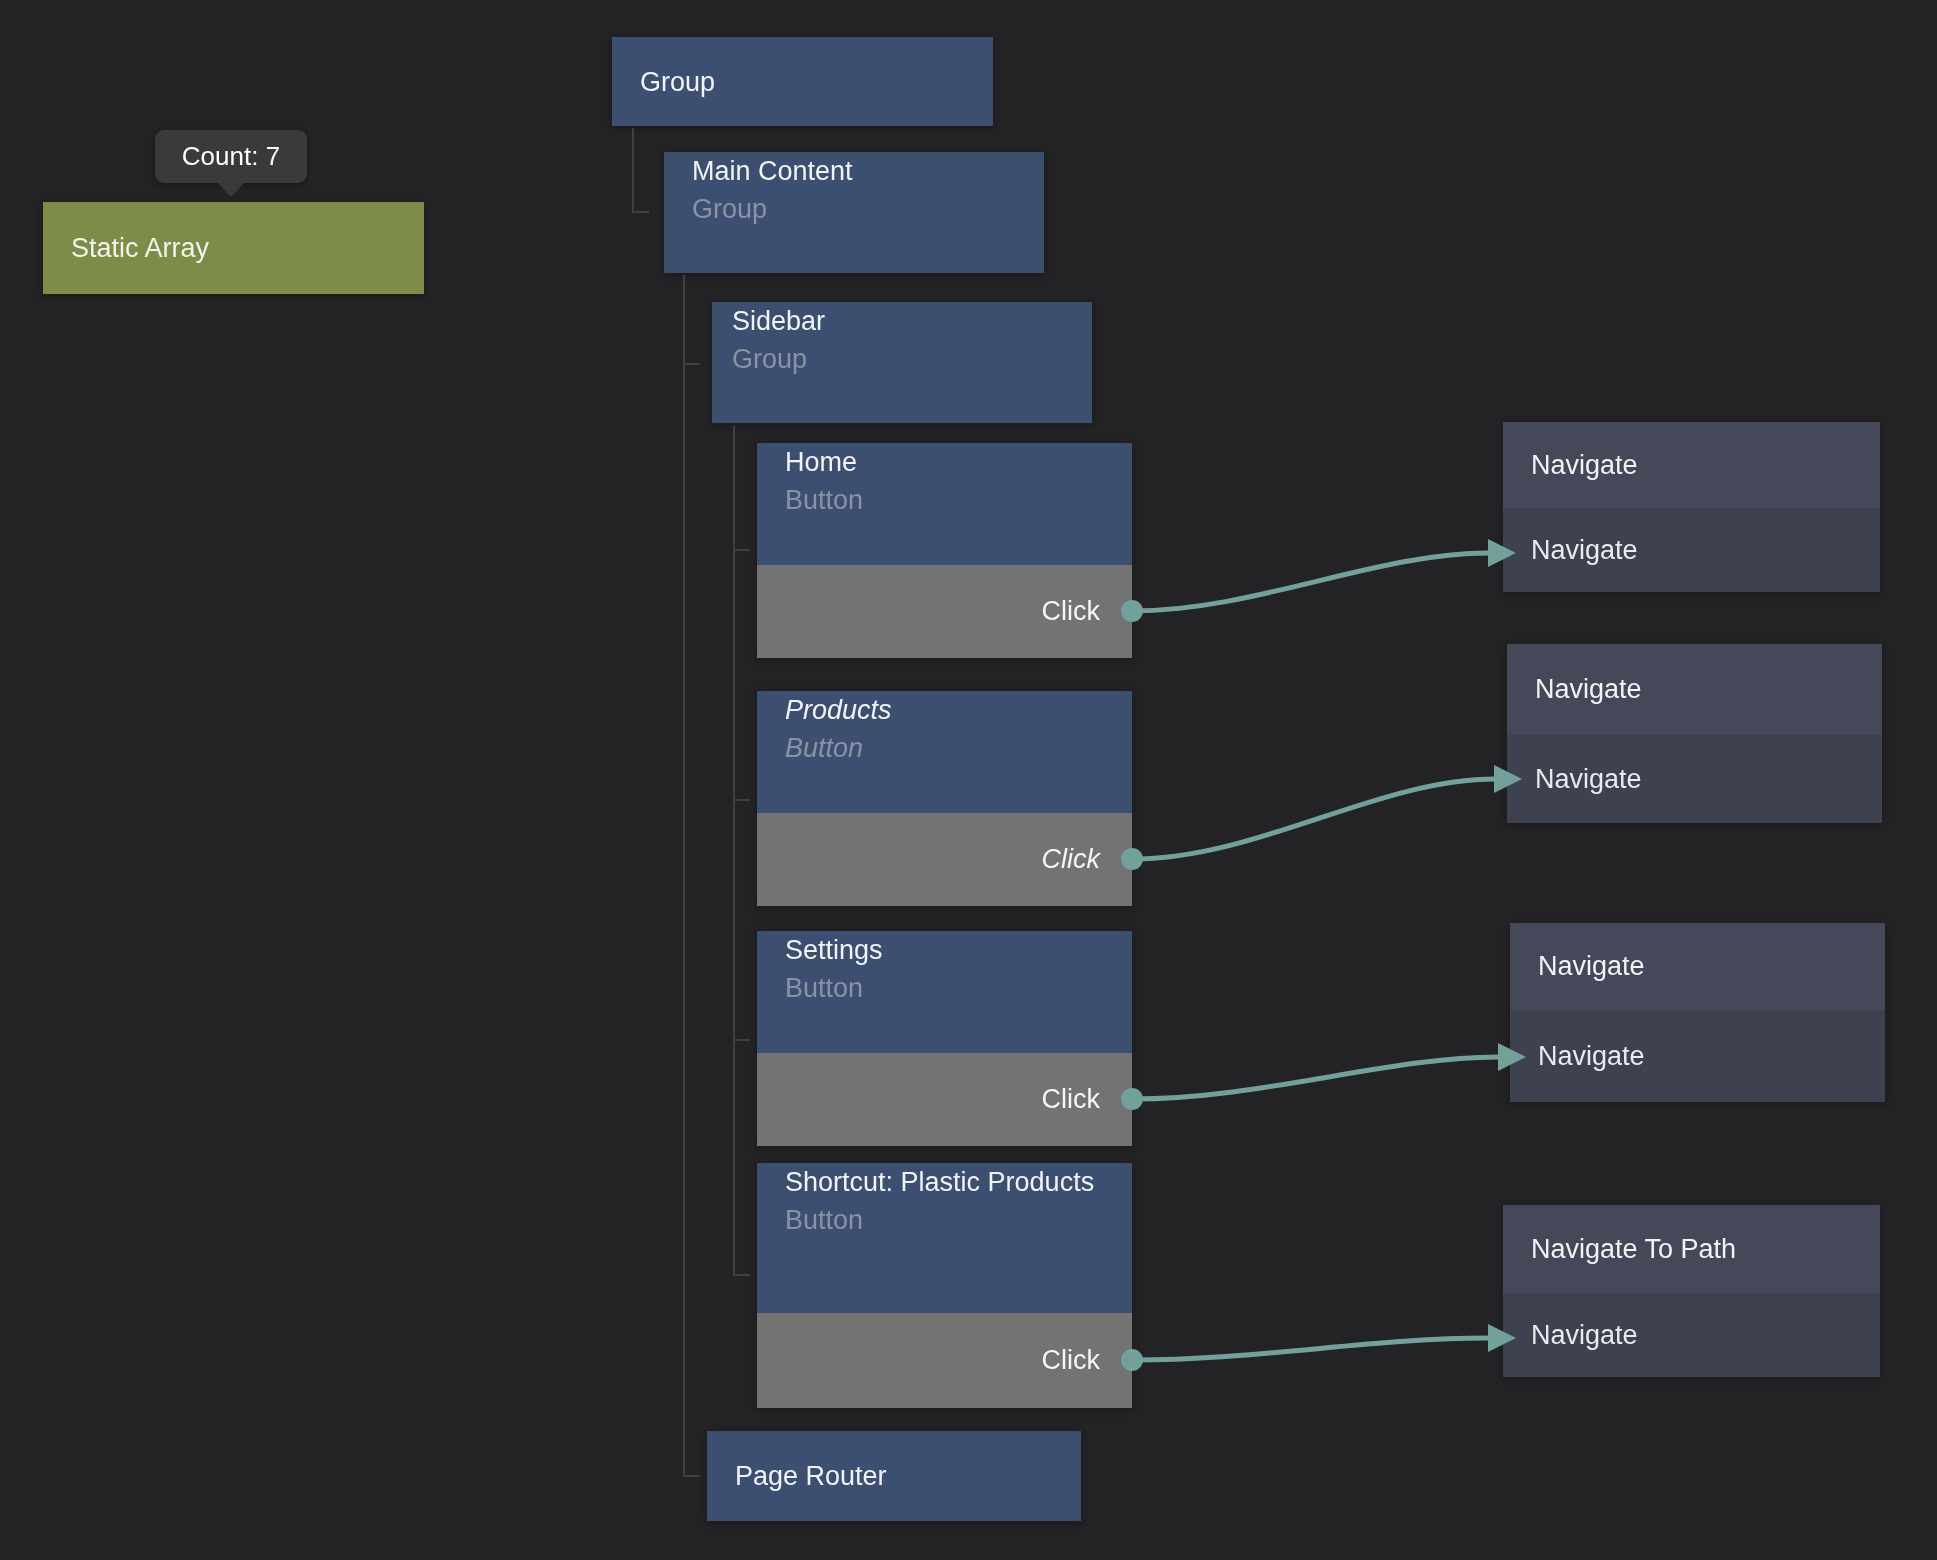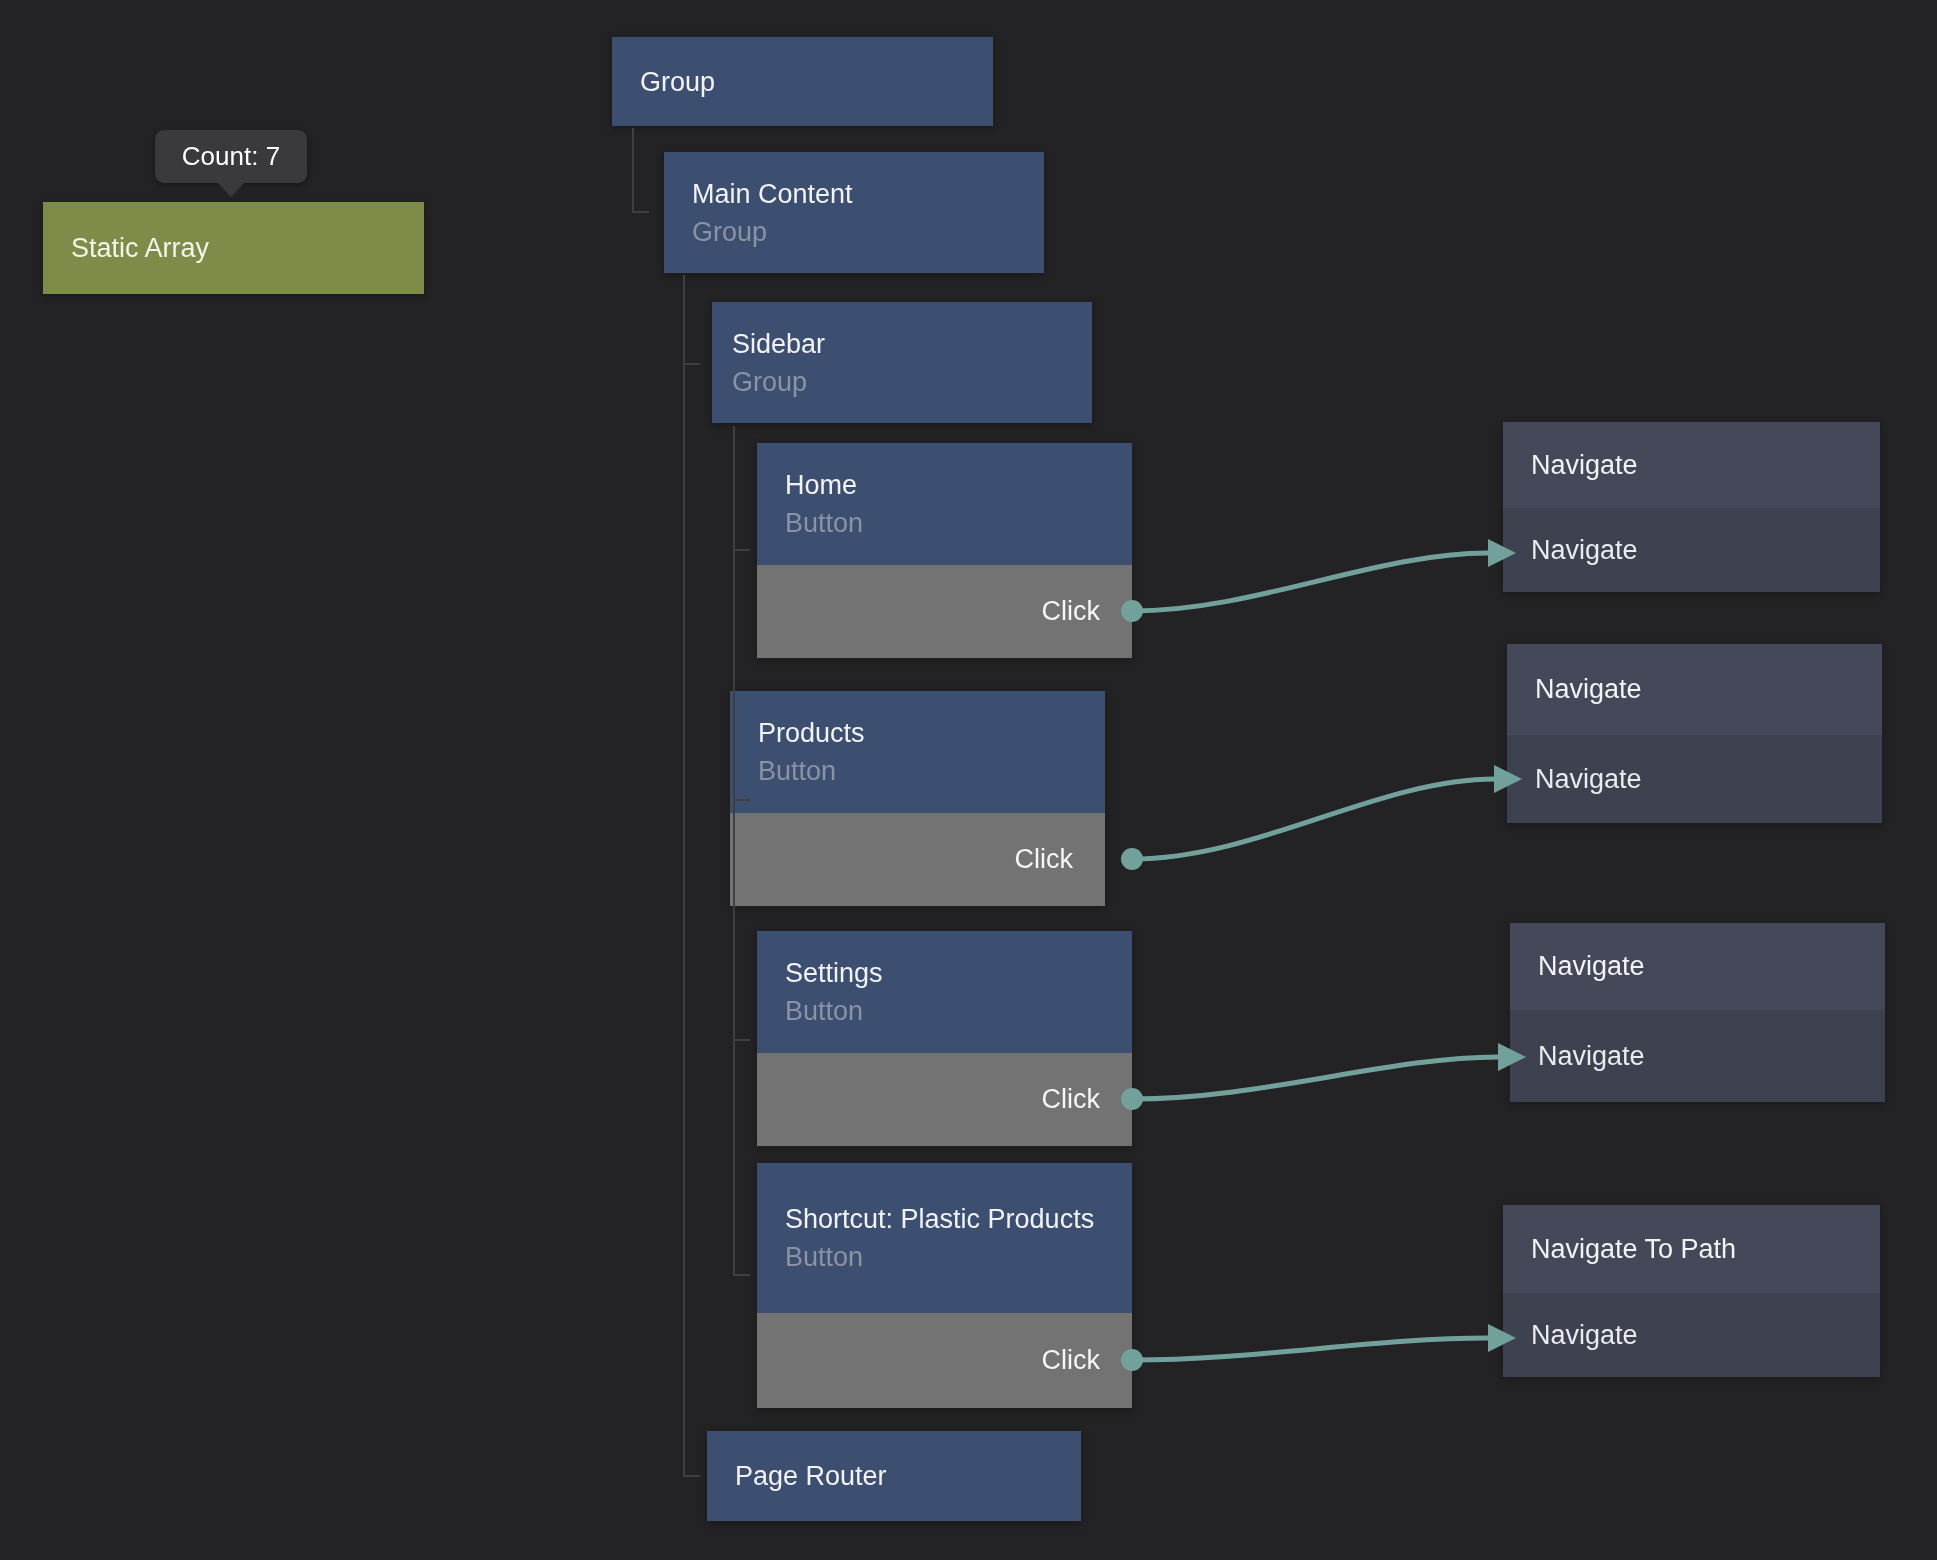--- a/index.html
+++ b/index.html
@@ -16,21 +16,20 @@
     box-sizing: border-box;
     box-shadow: 0 2px 8px rgba(0,0,0,0.30);
   }
   
   .blue  { background: #3d4f71; }
   .node .head {
     box-sizing: border-box;
     width: 100%;
     display: flex;
     flex-direction: column;
-    justify-content: center;
     padding-left: 28px;
     padding-right: 20px;
     background: #3d4f71;
   }
   .node .nbody {
     box-sizing: border-box;
     width: 100%;
     display: flex;
     align-items: center;
     justify-content: flex-end;
@@ -145,21 +144,21 @@
   <div class="node" style="left:757px; top:443px; width:375px; height:215px;">
     <div class="head" style="height:122px;">
       <div class="t">Home</div>
       <div class="sub">Button</div>
     </div>
     <div class="nbody" style="height:93px;">
       <span class="port-label">Click</span>
     </div>
   </div>
 
-  <div class="node" style="left:730px; top:691px; width:375px; height:215px;">
+  <div class="node" style="left:757px; top:691px; width:375px; height:215px;font-style:italic;">
     <div class="head" style="height:122px;">
       <div class="t">Products</div>
       <div class="sub">Button</div>
     </div>
     <div class="nbody" style="height:93px;">
       <span class="port-label">Click</span>
     </div>
   </div>
 
   <div class="node" style="left:757px; top:931px; width:375px; height:215px;">

